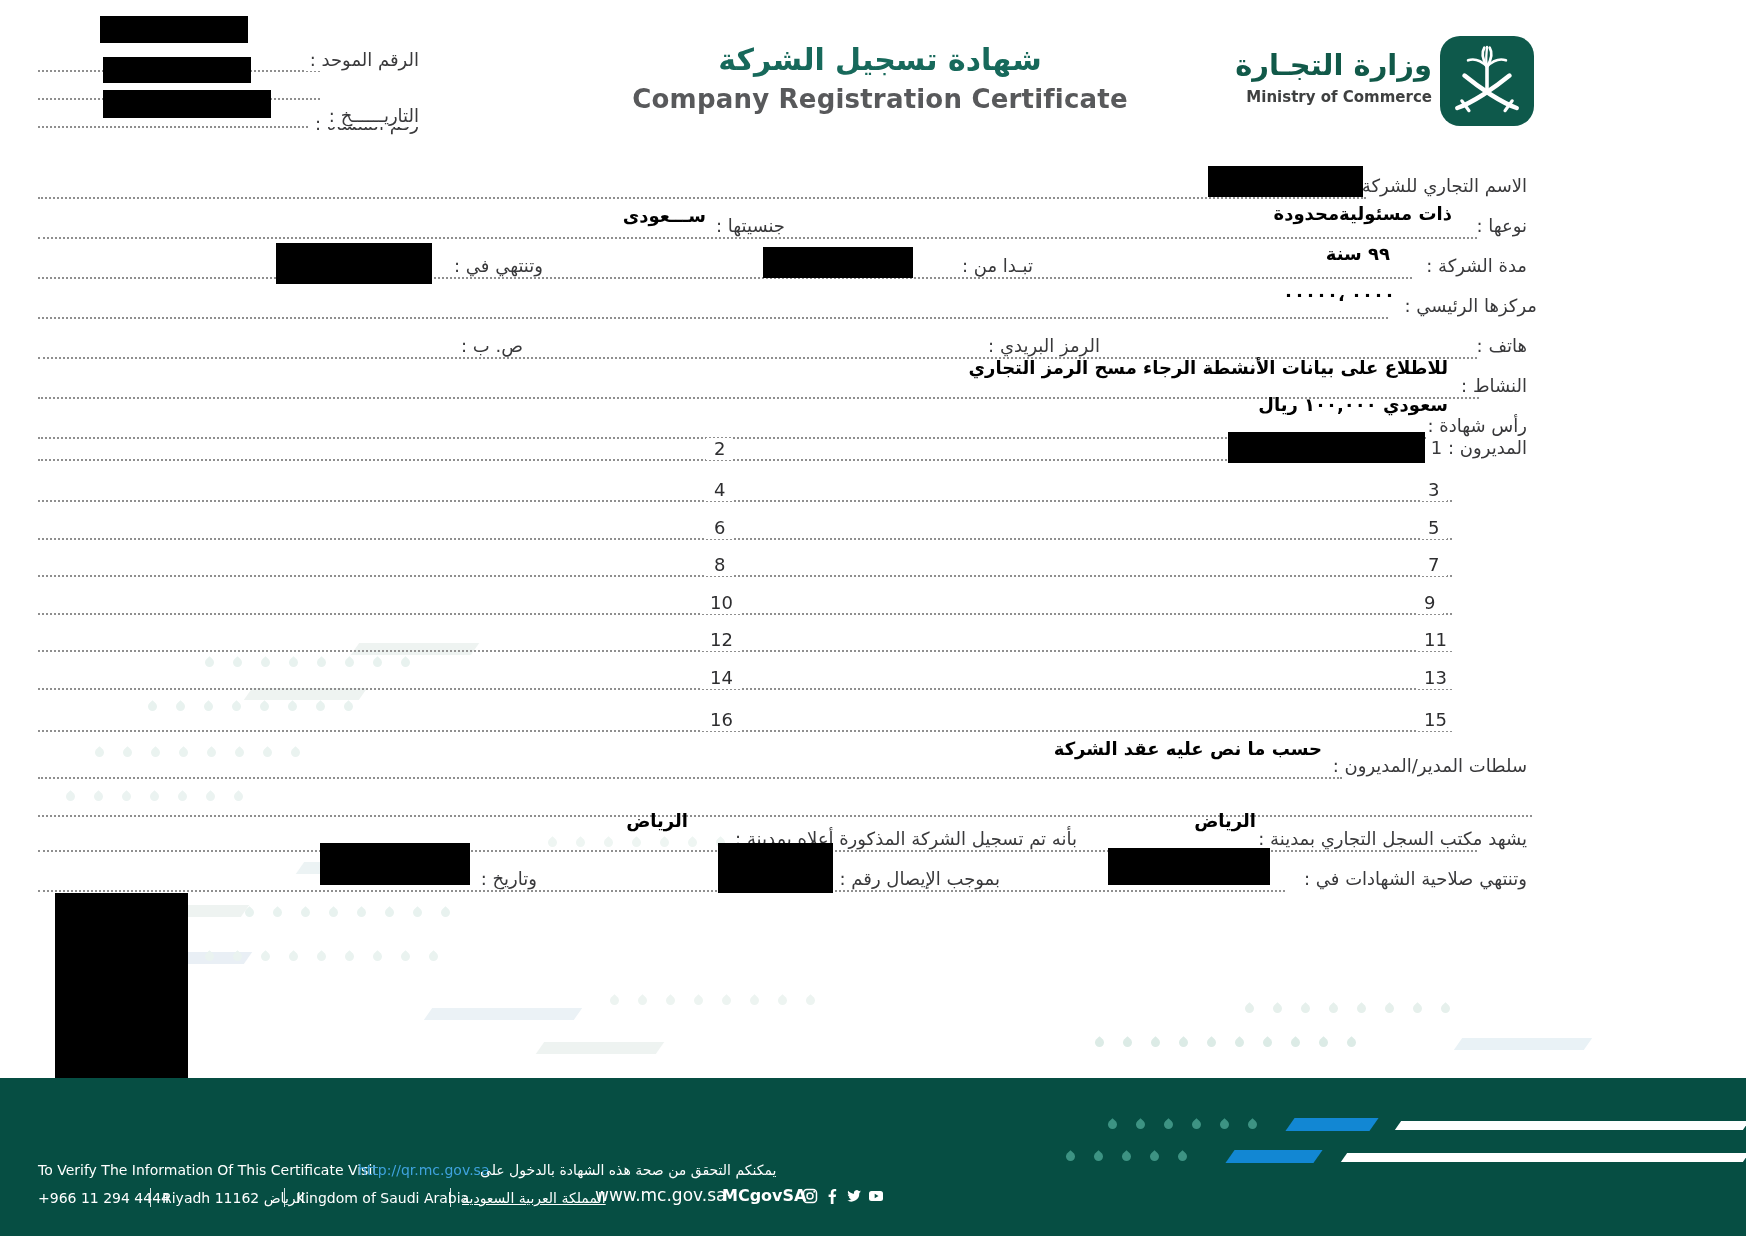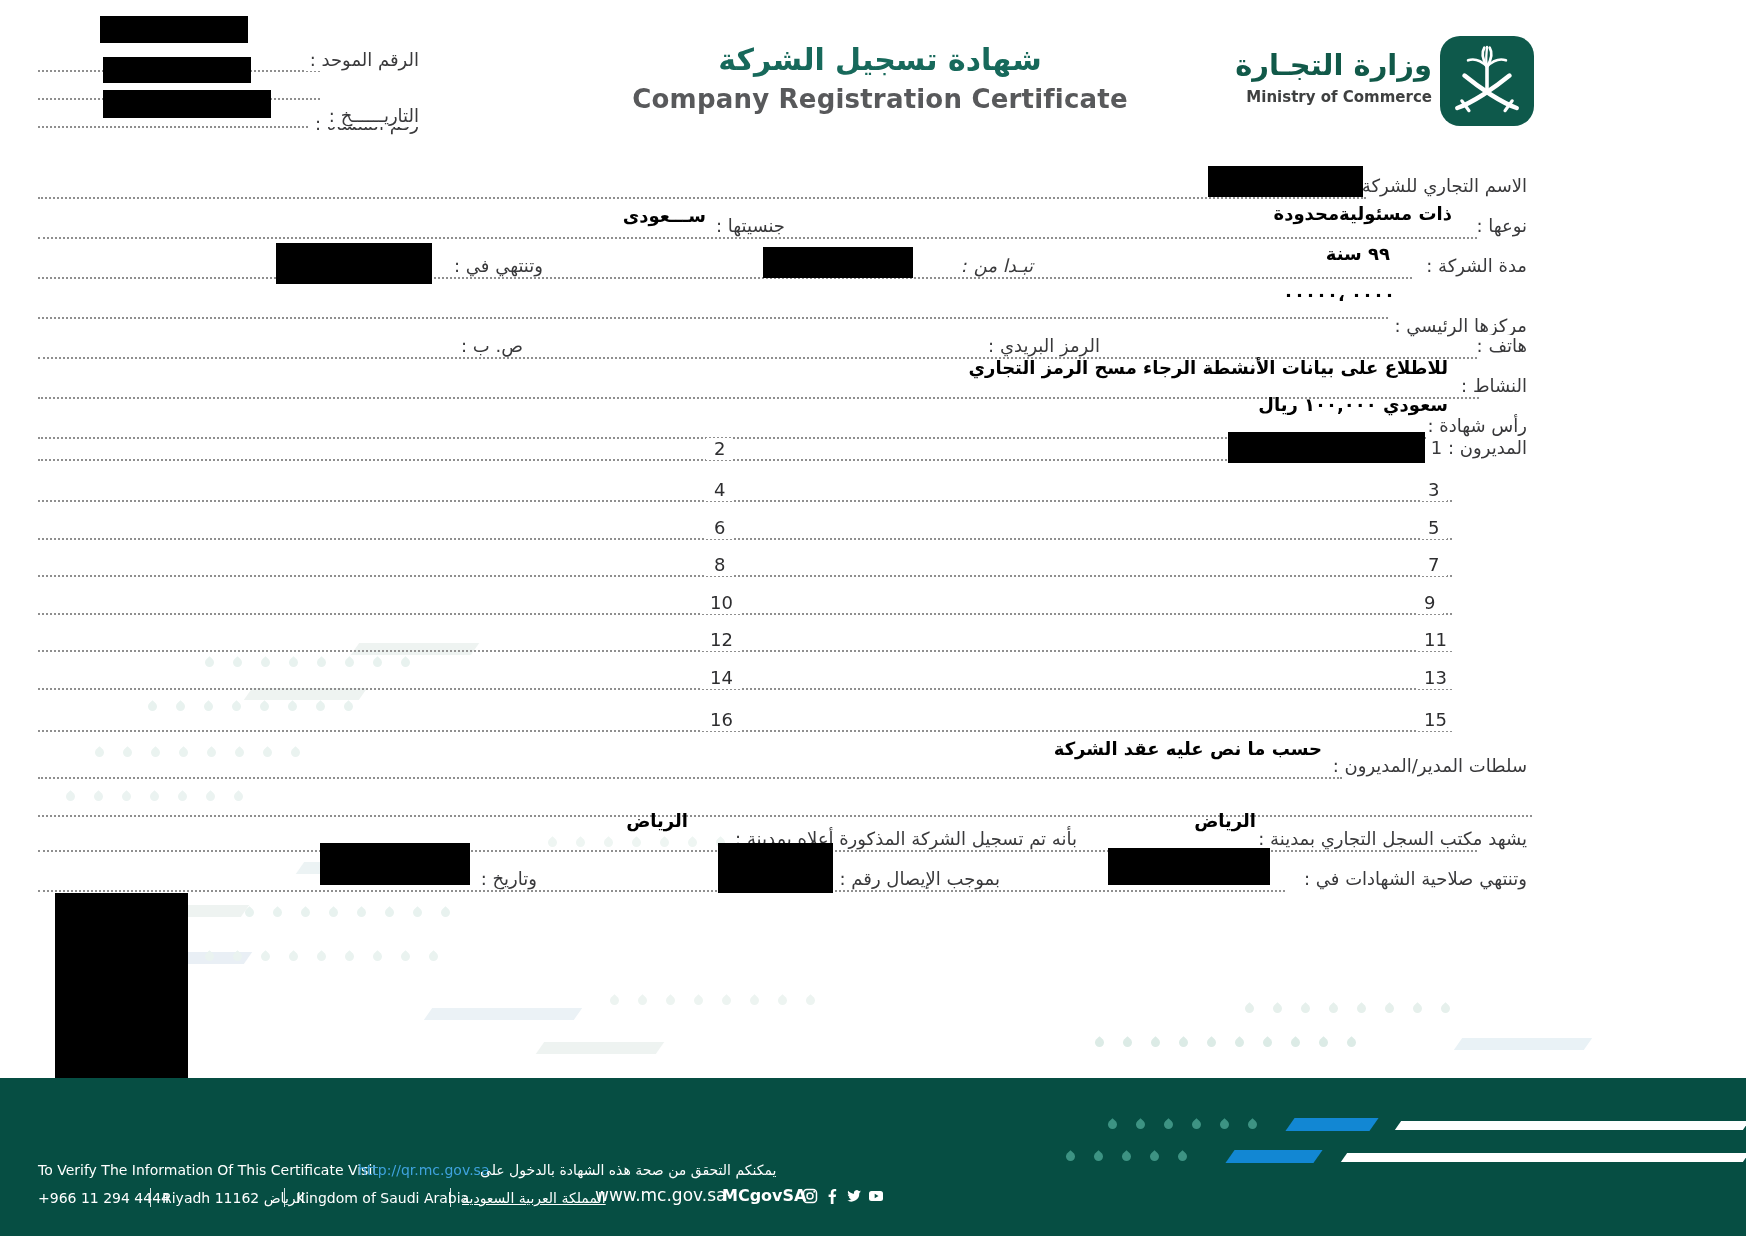--- a/index.html
+++ b/index.html
@@ -178,27 +178,27 @@
 
   <div class="dots" style="left:38px;top:237px;width:1439px;"></div>
   <div class="lbl" dir="rtl" style="right:214px;top:215px;">نوعها :</div>
   <div class="val" dir="rtl" style="right:294px;top:203px;">ذات مسئوليةمحدودة</div>
   <div class="lbl" dir="rtl" style="right:956px;top:215px;">جنسيتها :</div>
   <div class="val" dir="rtl" style="right:1040px;top:205px;">ســـعودى</div>
 
   <div class="dots" style="left:38px;top:277px;width:1374px;"></div>
   <div class="lbl" dir="rtl" style="right:214px;top:255px;">مدة الشركة :</div>
   <div class="val" dir="ltr" style="right:356px;top:243px;">٩٩ سنة</div>
-  <div class="lbl" dir="rtl" style="right:708px;top:255px;font-style:italic;">تبـدا من :</div>
+  <div class="lbl" dir="rtl" style="right:708px;top:255px;">تبـدا من :</div>
   <div class="redact" style="left:763px;top:247px;width:150px;height:31px;"></div>
   <div class="lbl" dir="rtl" style="right:1198px;top:255px;">وتنتهي في :</div>
   <div class="redact" style="left:276px;top:243px;width:156px;height:41px;"></div>
 
   <div class="dots" style="left:38px;top:317px;width:1350px;"></div>
-  <div class="lbl" dir="rtl" style="right:214px;top:295px;margin-top:20px;">مركزها الرئيسي :</div>
+  <div class="lbl" dir="rtl" style="right:204px;top:295px;">مركزها الرئيسي :</div>
   <div class="val" dir="ltr" style="right:351px;top:284px;margin-left:35px;">٠٠٠٠ ،٠٠٠٠٠</div>
 
   <div class="dots" style="left:38px;top:357px;width:1439px;"></div>
   <div class="lbl" dir="rtl" style="right:214px;top:335px;">هاتف :</div>
   <div class="lbl" dir="rtl" style="right:641px;top:335px;">الرمز البريدي :</div>
   <div class="lbl" dir="rtl" style="right:1218px;top:335px;">ص. ب :</div>
 
   <div class="dots" style="left:38px;top:397px;width:1441px;"></div>
   <div class="lbl" dir="rtl" style="right:214px;top:375px;">النشاط :</div>
   <div class="val" dir="rtl" style="right:298px;top:357px;">للاطلاع على بيانات الأنشطة الرجاء مسح الرمز التجاري</div>

